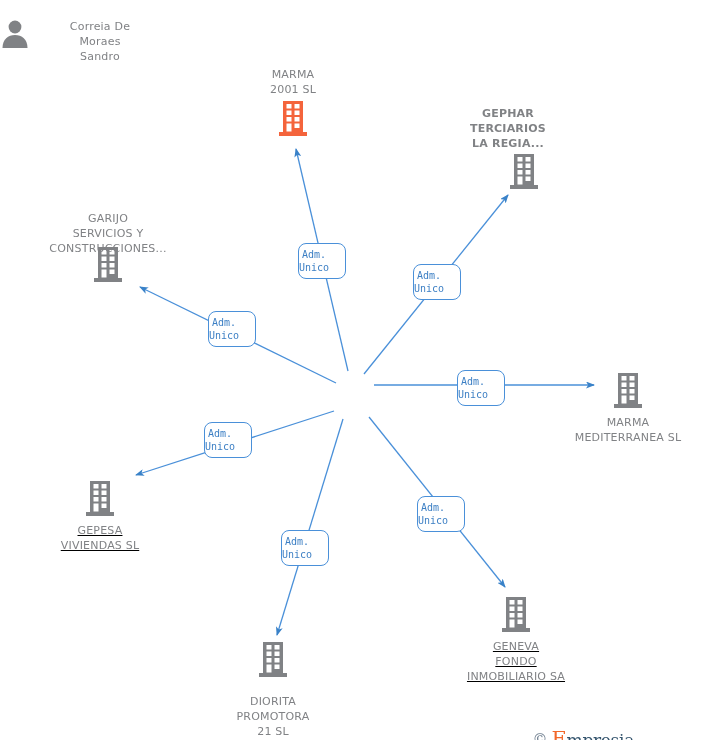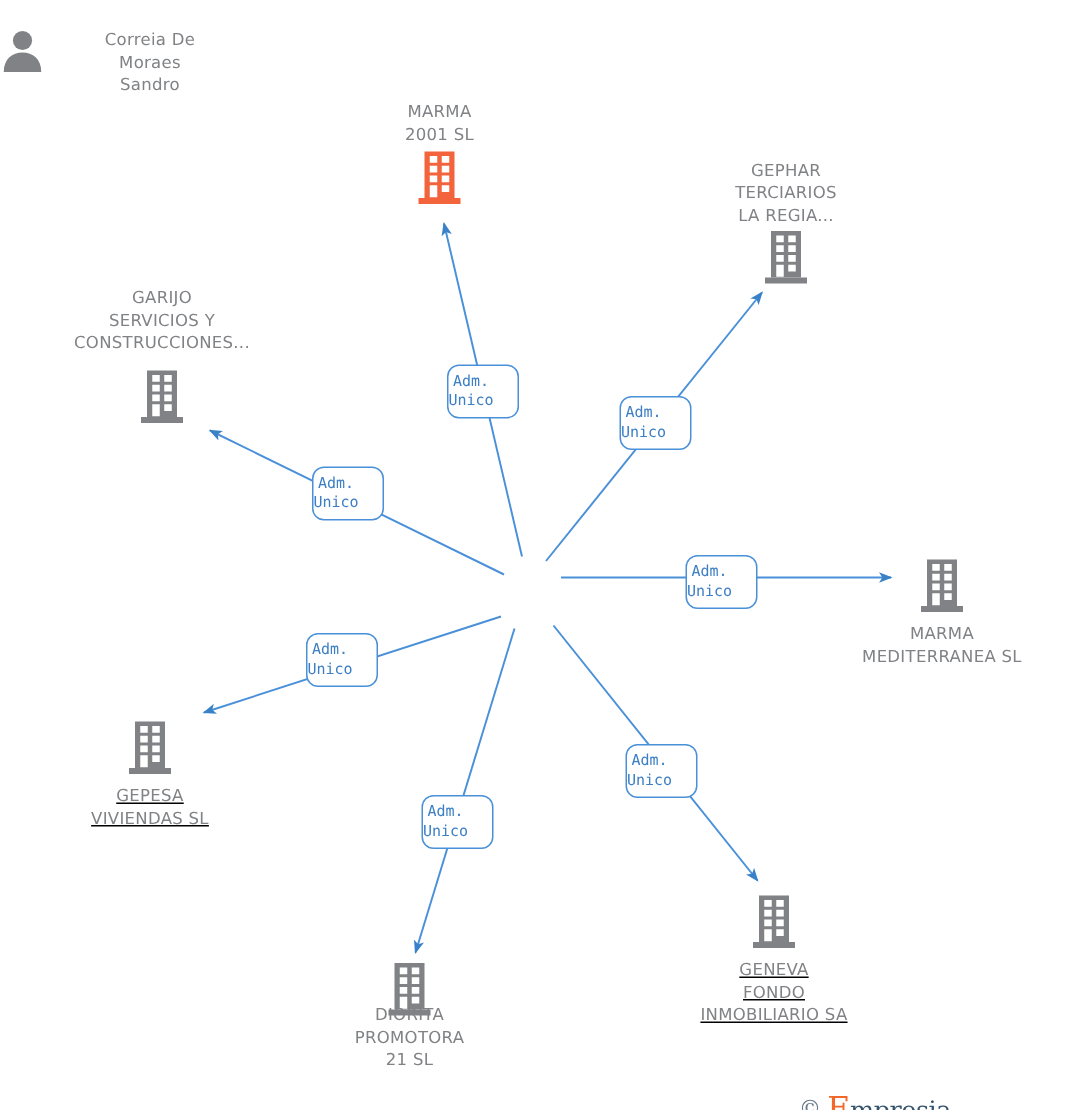--- a/index.html
+++ b/index.html
@@ -145,40 +145,40 @@
           <rect x="16.5" y="4" width="5" height="4.5" fill="#ffffff"></rect>
           <rect x="8.5" y="10.5" width="5" height="4.5" fill="#ffffff"></rect>
           <rect x="16.5" y="10.5" width="5" height="4.5" fill="#ffffff"></rect>
           <rect x="8.5" y="17" width="5" height="4.5" fill="#ffffff"></rect>
           <rect x="16.5" y="17" width="5" height="4.5" fill="#ffffff"></rect>
           <rect x="8.5" y="23.5" width="5" height="8" fill="#ffffff"></rect>
           <rect x="16.5" y="23.5" width="5" height="4.5" fill="#ffffff"></rect>
           <rect x="1" y="32" width="28" height="4" fill="#808285"></rect>
         </svg>
       </div>
-      <div class="node" style="width: 200px; left: 424px; top: 87px;">
+      <div class="node" style="width: 200px; left: 408px; top: 87px; font-weight: bold;">
         <div class="node-label">GEPHAR
 TERCIARIOS
 LA REGIA...</div>
       </div>
       <div class="node" style="left: 93px; top: 227px; width: 30px; height: 38px;">
         <svg width="30" height="38" viewBox="0 0 30 38" class="node-icon">
           <rect x="5" y="1" width="20" height="31" fill="#808285"></rect>
           <rect x="8.5" y="4" width="5" height="4.5" fill="#ffffff"></rect>
           <rect x="16.5" y="4" width="5" height="4.5" fill="#ffffff"></rect>
           <rect x="8.5" y="10.5" width="5" height="4.5" fill="#ffffff"></rect>
           <rect x="16.5" y="10.5" width="5" height="4.5" fill="#ffffff"></rect>
           <rect x="8.5" y="17" width="5" height="4.5" fill="#ffffff"></rect>
           <rect x="16.5" y="17" width="5" height="4.5" fill="#ffffff"></rect>
           <rect x="8.5" y="23.5" width="5" height="8" fill="#ffffff"></rect>
           <rect x="16.5" y="23.5" width="5" height="4.5" fill="#ffffff"></rect>
           <rect x="1" y="32" width="28" height="4" fill="#808285"></rect>
         </svg>
       </div>
-      <div class="node" style="width: 200px; left: 8px; top: 172px;">
+      <div class="node" style="width: 200px; left: 8px; top: 192px;">
         <div class="node-label">GARIJO
 SERVICIOS Y
 CONSTRUCCIONES...</div>
       </div>
       <div class="node" style="left: 613px; top: 353px; width: 30px; height: 38px;">
         <svg width="30" height="38" viewBox="0 0 30 38" class="node-icon">
           <rect x="5" y="1" width="20" height="31" fill="#808285"></rect>
           <rect x="8.5" y="4" width="5" height="4.5" fill="#ffffff"></rect>
           <rect x="16.5" y="4" width="5" height="4.5" fill="#ffffff"></rect>
           <rect x="8.5" y="10.5" width="5" height="4.5" fill="#ffffff"></rect>
@@ -219,21 +219,21 @@
           <rect x="16.5" y="4" width="5" height="4.5" fill="#ffffff"></rect>
           <rect x="8.5" y="10.5" width="5" height="4.5" fill="#ffffff"></rect>
           <rect x="16.5" y="10.5" width="5" height="4.5" fill="#ffffff"></rect>
           <rect x="8.5" y="17" width="5" height="4.5" fill="#ffffff"></rect>
           <rect x="16.5" y="17" width="5" height="4.5" fill="#ffffff"></rect>
           <rect x="8.5" y="23.5" width="5" height="8" fill="#ffffff"></rect>
           <rect x="16.5" y="23.5" width="5" height="4.5" fill="#ffffff"></rect>
           <rect x="1" y="32" width="28" height="4" fill="#808285"></rect>
         </svg>
       </div>
-      <div class="node" style="width: 200px; left: 173px; top: 650px;">
+      <div class="node" style="width: 200px; left: 173px; top: 675px;">
         <div class="node-label">DIORITA
 PROMOTORA
 21 SL</div>
       </div>
       <div class="node" style="left: 501px; top: 577px; width: 30px; height: 38px;">
         <svg width="30" height="38" viewBox="0 0 30 38" class="node-icon">
           <rect x="5" y="1" width="20" height="31" fill="#808285"></rect>
           <rect x="8.5" y="4" width="5" height="4.5" fill="#ffffff"></rect>
           <rect x="16.5" y="4" width="5" height="4.5" fill="#ffffff"></rect>
           <rect x="8.5" y="10.5" width="5" height="4.5" fill="#ffffff"></rect>

